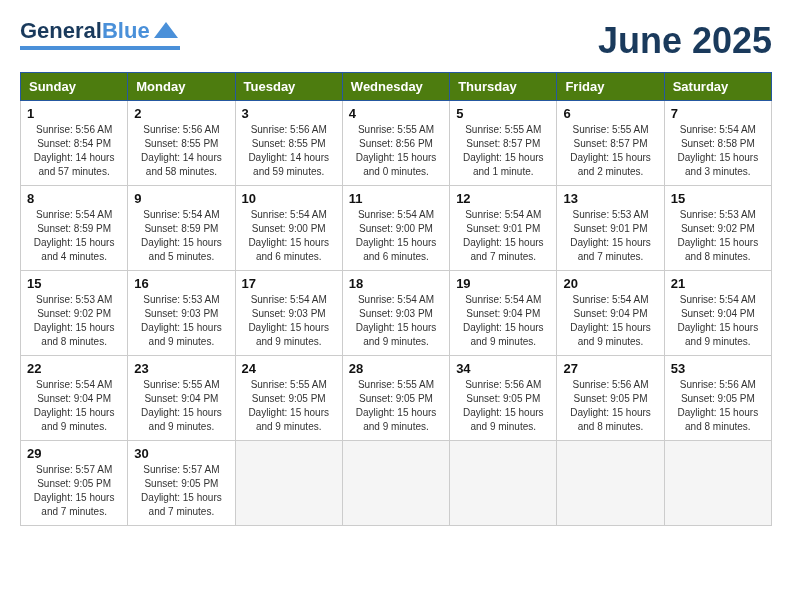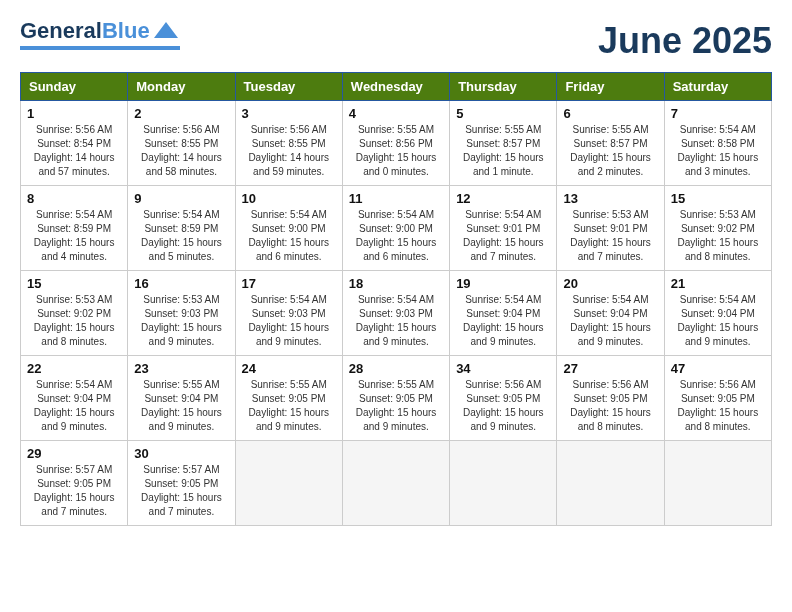--- a/index.html
+++ b/index.html
@@ -291,21 +291,21 @@
           Sunrise: 5:56 AM<br>Sunset: 9:05 PM<br>Daylight: 15 hours and 9 minutes.
         </div>
       </td>
       <td>
         <span class="day-number">27</span>
         <div class="day-info">
           Sunrise: 5:56 AM<br>Sunset: 9:05 PM<br>Daylight: 15 hours and 8 minutes.
         </div>
       </td>
       <td>
-        <span class="day-number">47</span>
+        <span class="day-number">53</span>
         <div class="day-info">
           Sunrise: 5:56 AM<br>Sunset: 9:05 PM<br>Daylight: 15 hours and 8 minutes.
         </div>
       </td>
     </tr>
 
     <tr class="week-row">
       <td>
         <span class="day-number">29</span>
         <div class="day-info">

